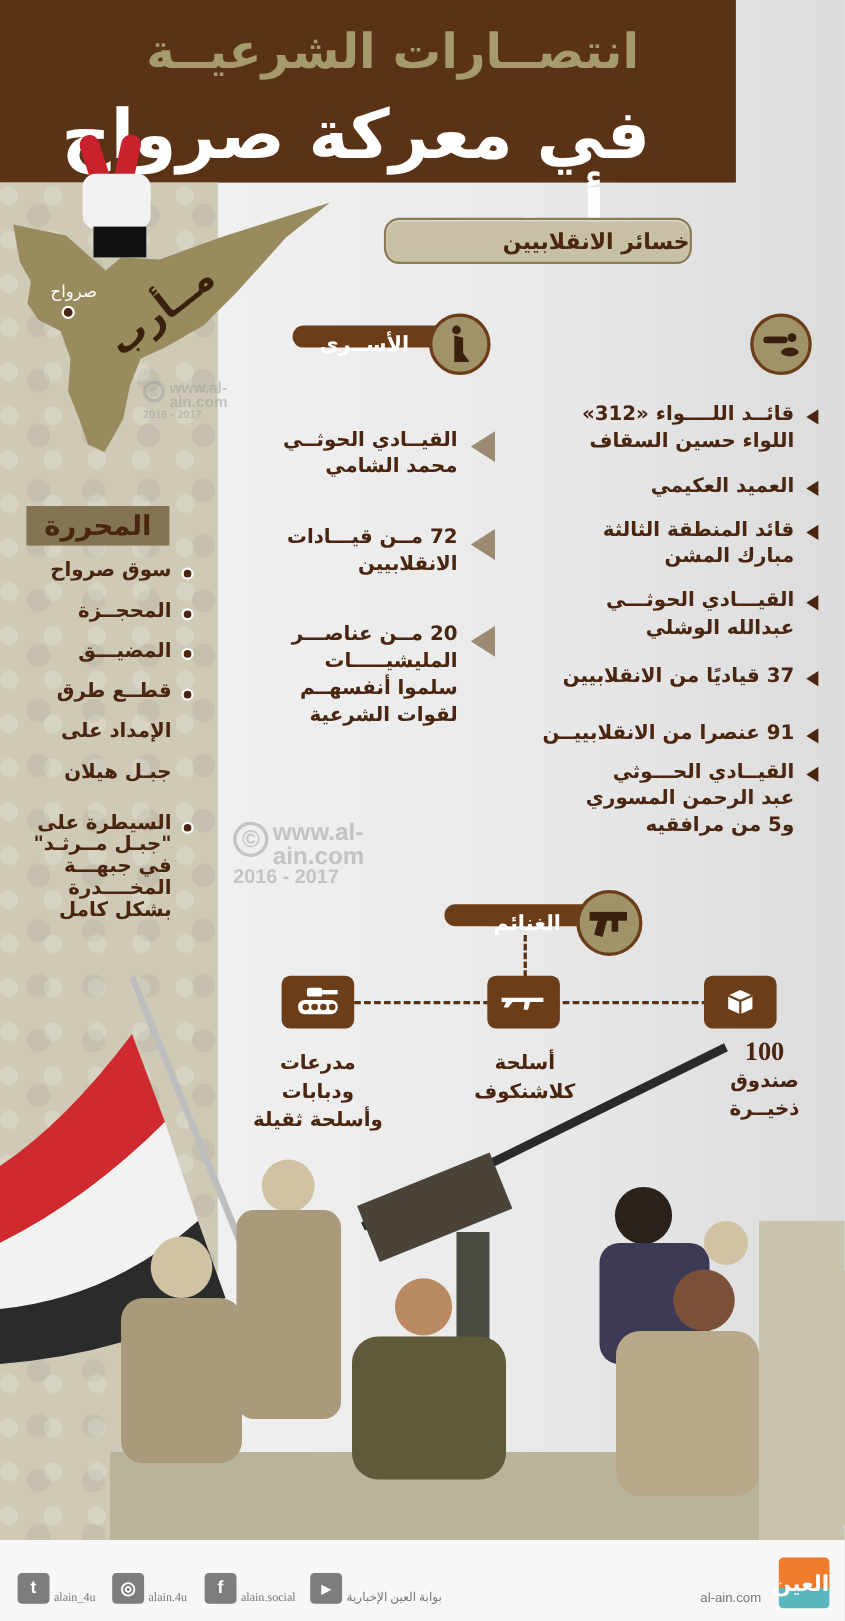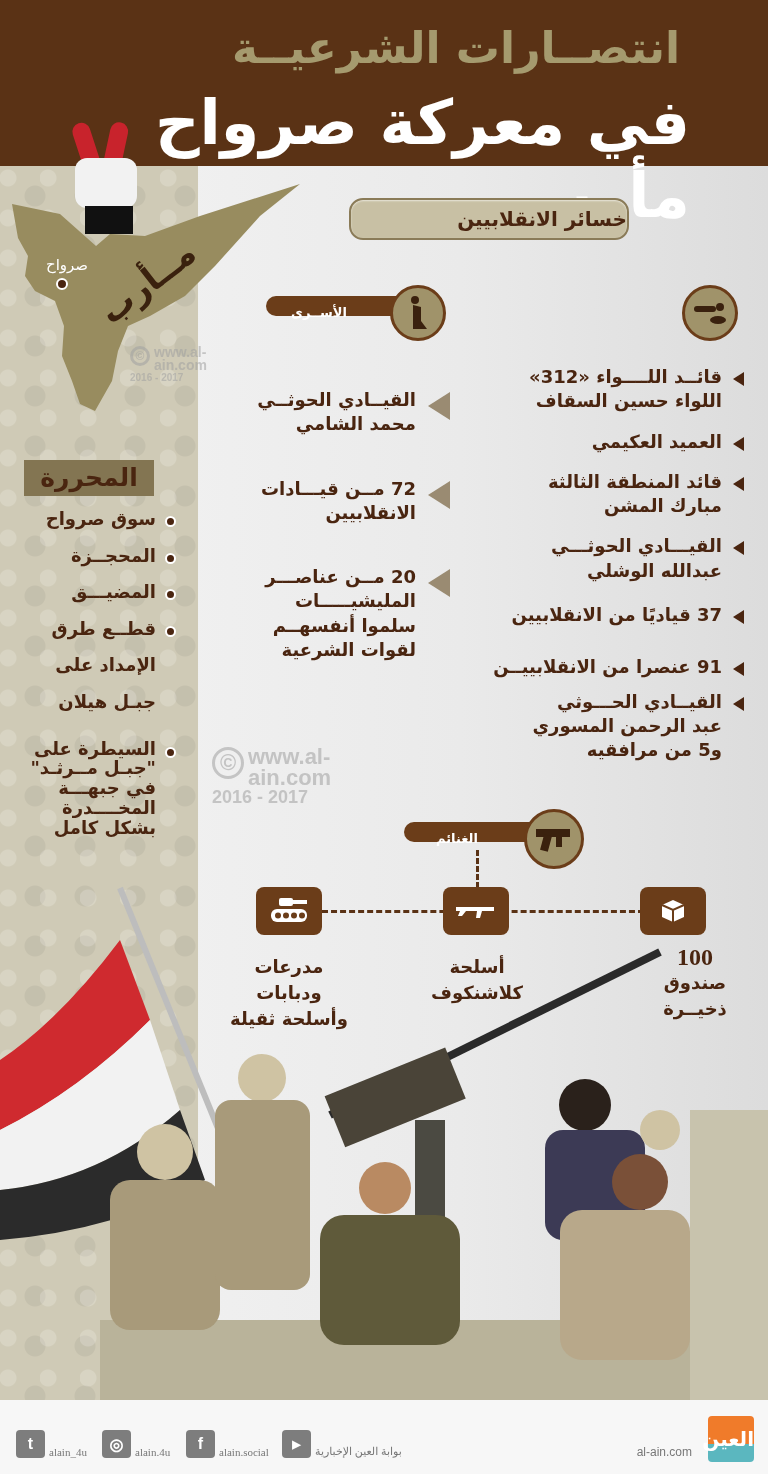--- a/index.html
+++ b/index.html
@@ -1,20 +1,20 @@
 <!DOCTYPE html>
 <html><head>
 <meta charset="utf-8">
 <style>
   * { box-sizing: border-box; margin: 0; padding: 0; }
   body { width: 768px; height: 1474px; overflow: hidden; background: #efefef; font-family: "DejaVu Sans", sans-serif; direction: rtl; }
   .page { position: relative; width: 768px; height: 1474px; overflow: hidden; background: linear-gradient(90deg, #f4f4f4 0%, #eaeaea 60%, #dcdcdc 100%); }
 
   
-  .header { position: absolute; top: 0; left: 0; width: 768px; height: 166px; background: #5a3215; }
+  .header { position: absolute; top: 0; left: 0; width: 669px; height: 166px; background: #5a3215; }
   .title1 { position: absolute; right: 88px; top: 22px; color: #a59a6e; font-size: 44px; font-weight: bold; letter-spacing: 1px; }
   .title2 { position: absolute; right: 78px; top: 86px; color: #ffffff; font-size: 62px; font-weight: bold; }
 
   
   .leftcol { position: absolute; top: 166px; left: 0; width: 198px; height: 1234px; background: #cfcab6;
      background-image: radial-gradient(circle at 20% 30%, rgba(255,255,255,0.18) 0 8px, transparent 9px), radial-gradient(circle at 70% 60%, rgba(0,0,0,0.05) 0 10px, transparent 11px);
      background-size: 40px 40px, 50px 50px; }
 
   
   .map { position: absolute; left: 0; top: 176px; width: 310px; height: 240px; }
@@ -30,21 +30,21 @@
   .areas-list { position: absolute; left: 20px; top: 508px; width: 160px; }
   .area-item { position: relative; color: #4a2510; font-size: 18px; font-weight: bold; text-align: right; padding-right: 24px; line-height: 1.2; margin-bottom: 15px; }
   .area-item.nobullet { padding-right: 24px; }
   .area-item .bullet { position: absolute; right: 4px; top: 8px; width: 11px; height: 11px; border-radius: 50%; background: #4a2510; border: 2px solid #fff; }
 
   
   .losses-pill { position: absolute; left: 349px; top: 198px; width: 280px; height: 42px; border-radius: 14px; background: #c8c0a4; border: 2px solid #8a7b58; color: #4a2510; font-size: 20px; font-weight: bold; line-height: 38px; box-shadow: inset 0 1px 2px rgba(255,255,255,0.6); }
 
   
   .badge { position: absolute; height: 34px; }
-  .badge .bar { position: absolute; top: 0; height: 20px; border-radius: 17px; background: #6b3d19; color: #fff; font-size: 13px; font-weight: bold; line-height: 34px; text-align: center; }
+  .badge .bar { position: absolute; top: 0; height: 20px; border-radius: 17px; background: #6b3d19; color: #fff; font-size: 19px; font-weight: bold; line-height: 34px; }
   .badge .circ { position: absolute; width: 56px; height: 56px; top: -11px; border-radius: 50%; background: #a0936a; border: 3px solid #6b3d19; display: flex; align-items: center; justify-content: center; }
 
   
   .killed { position: absolute; right: 18px; top: 365px; width: 280px; }
   .k-item { position: relative; color: #4a2510; font-size: 18px; font-weight: bold; text-align: right; padding-right: 28px; line-height: 1.35; }
   .k-item .arrow { position: absolute; right: 6px; top: 7px; width: 0; height: 0; border-top: 7px solid transparent; border-bottom: 7px solid transparent; border-right: 11px solid #4a2510; }
 
   
   .prisoners { position: absolute; right: 314px; top: 388px; width: 200px; }
   .p-item { position: relative; color: #4a2510; font-size: 18px; font-weight: bold; text-align: right; padding-right: 38px; line-height: 1.35; }

